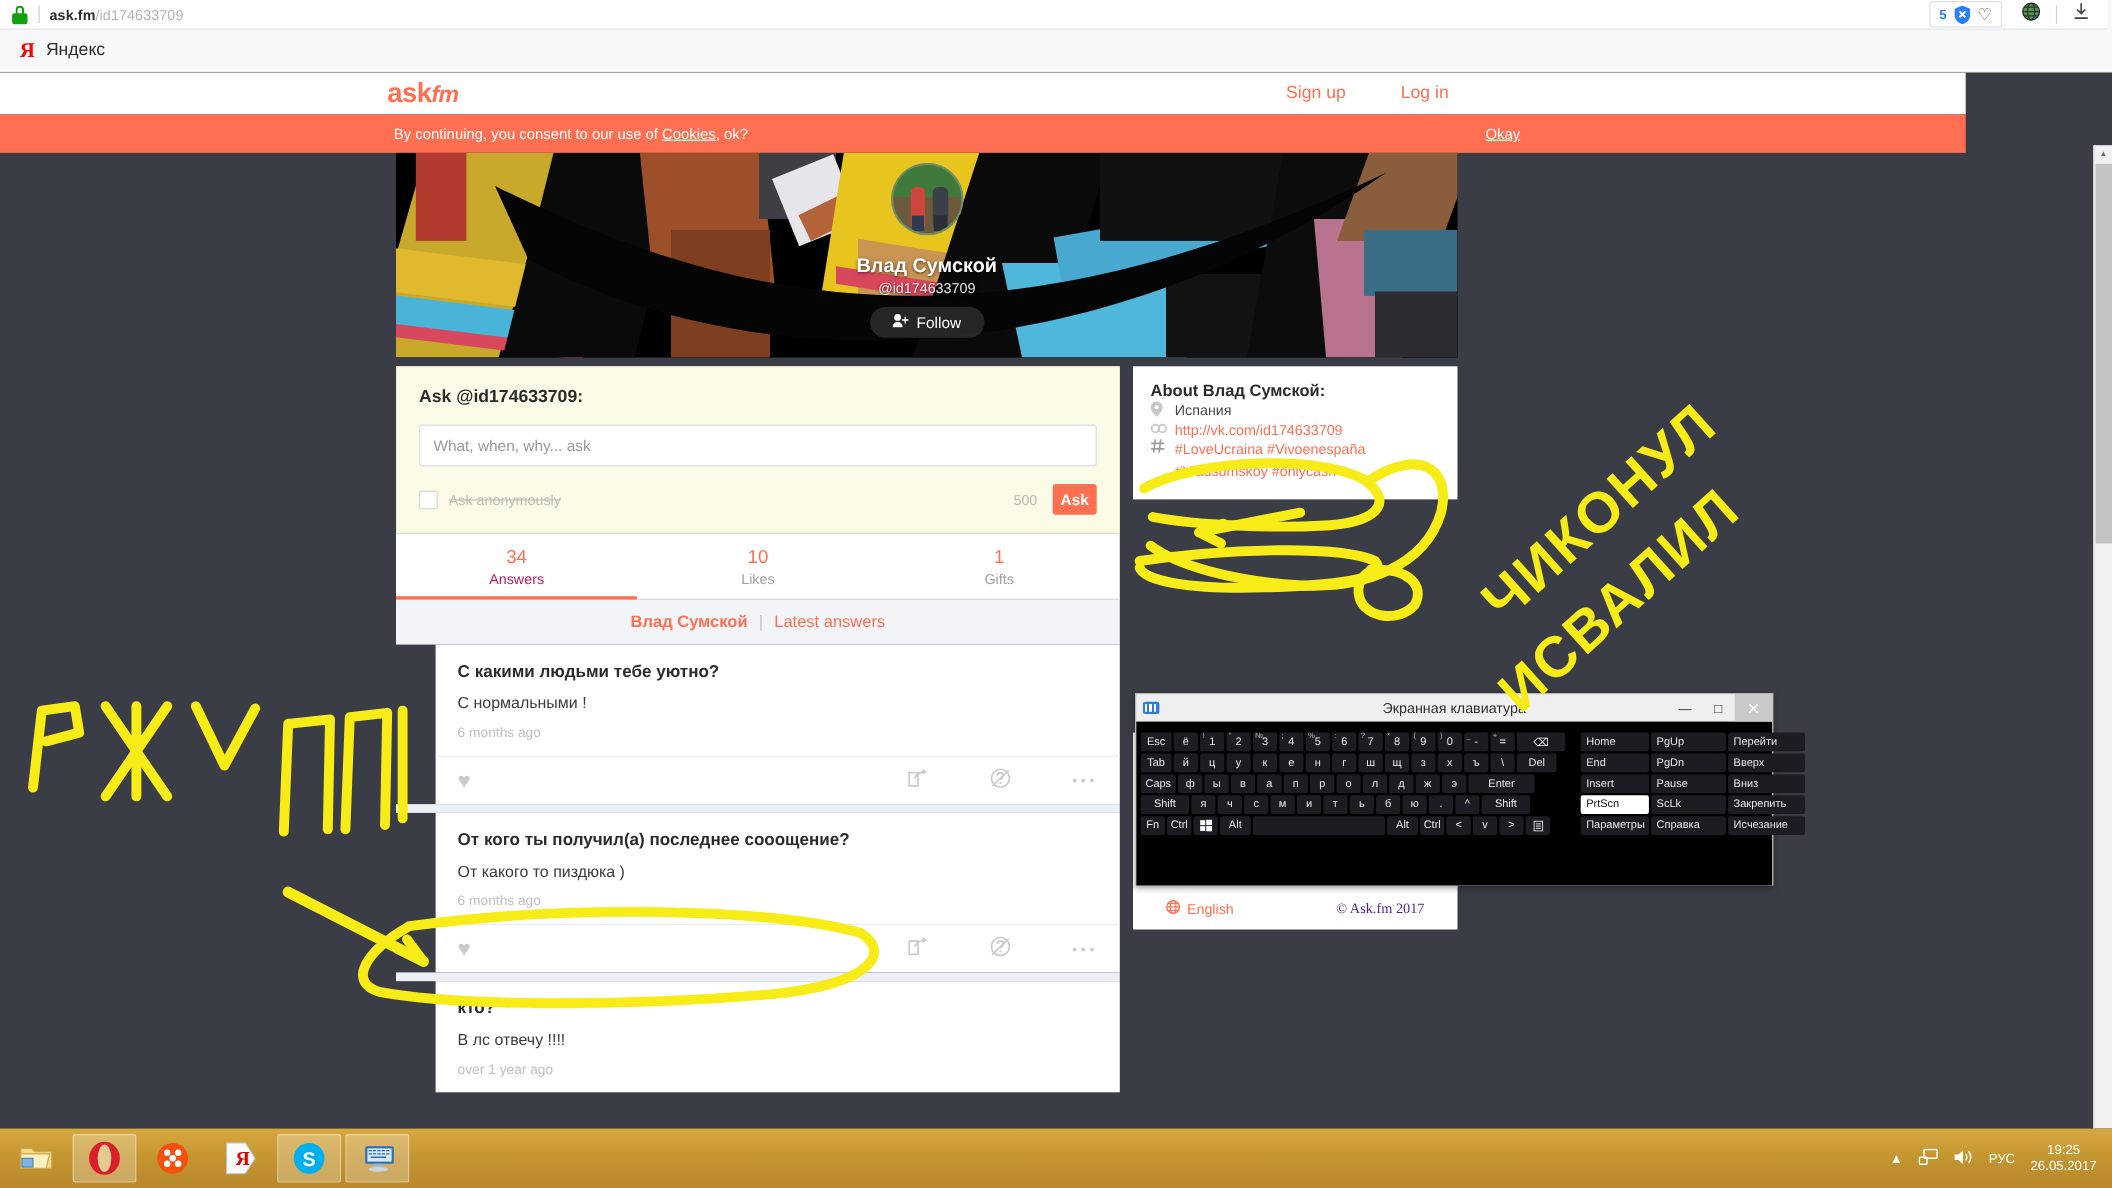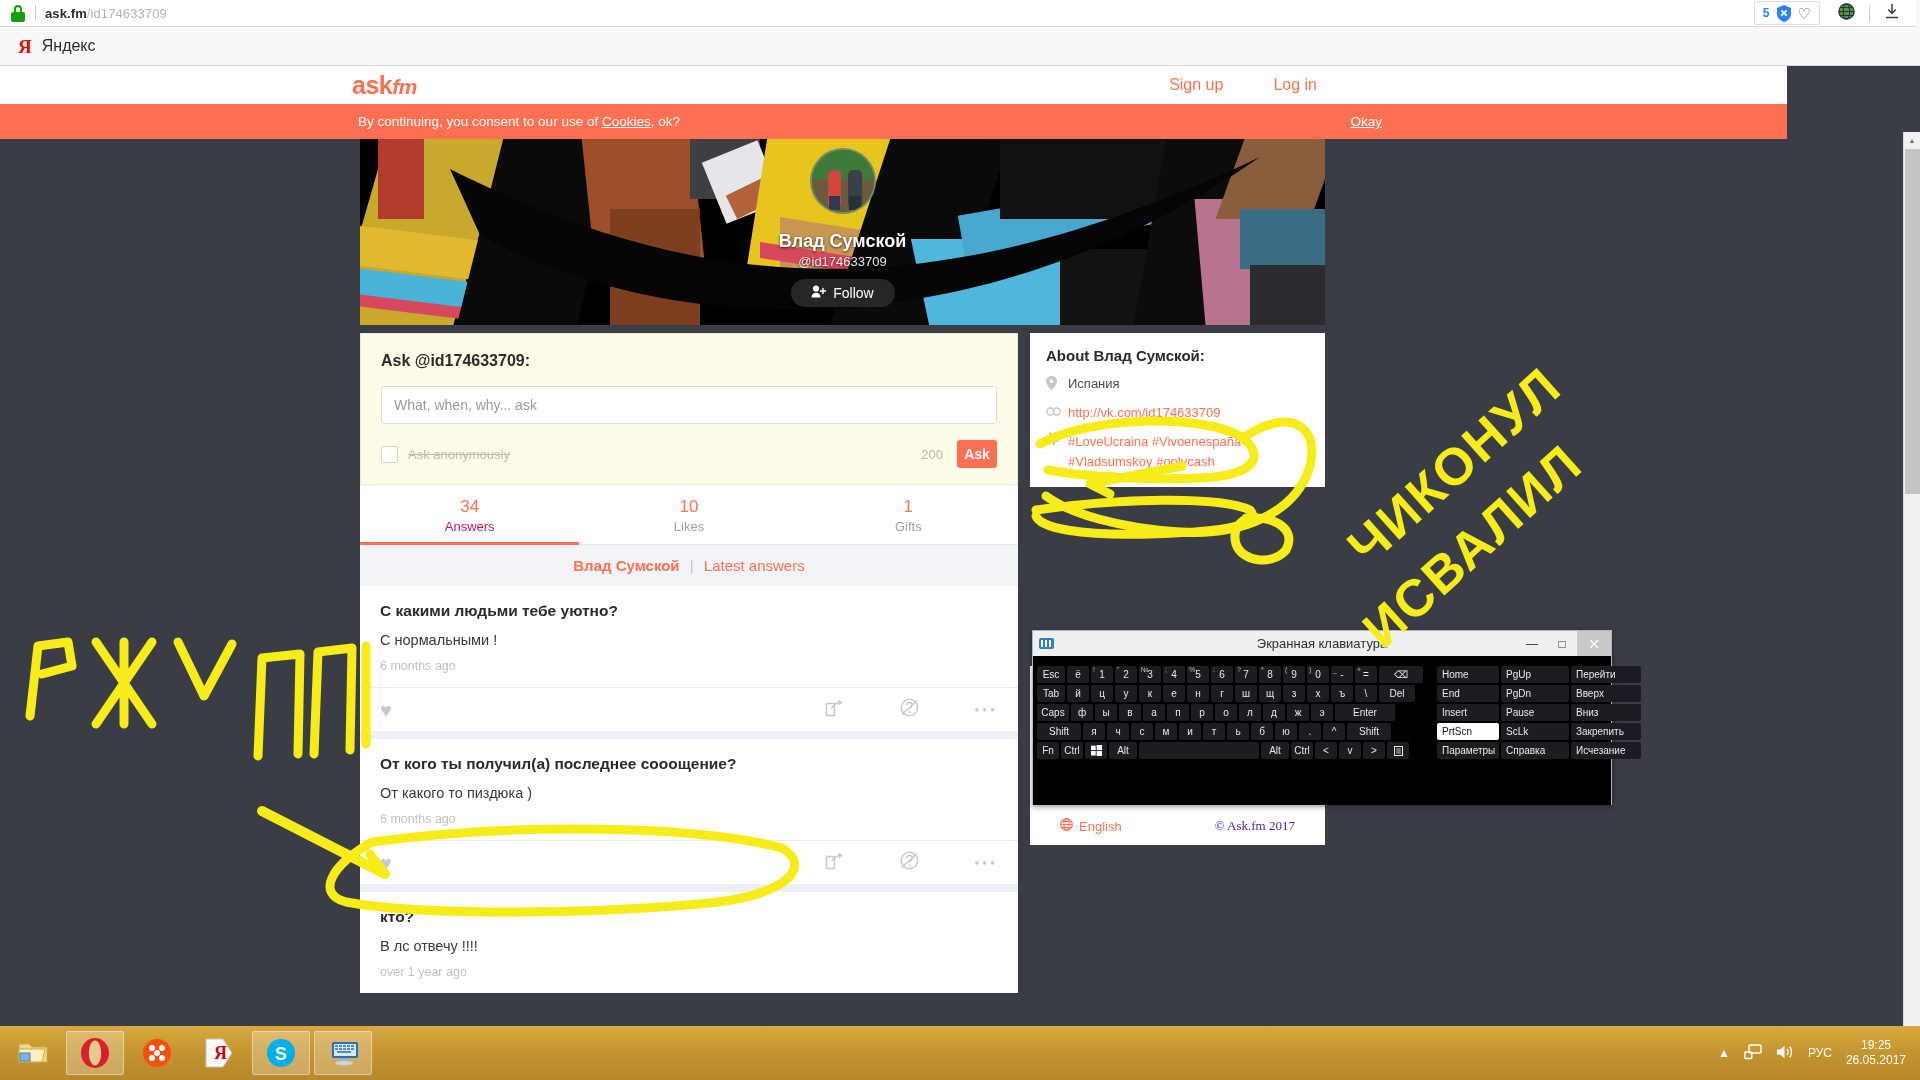--- a/index.html
+++ b/index.html
@@ -141,39 +141,39 @@
   .tab.active::after {
     content: ""; position: absolute; bottom: -1px; left: 0; width: 100%; height: 3px; background: #ff6f52;
   }
   .crumb {
     background: #f2f4f8; text-align: center; padding: 12px 0; font-size: 15px;
   }
   .crumb a { color: #ff6f52; text-decoration: none; }
   .crumb .b { font-weight: 700; }
   .crumb .sep { color: #c3c5ca; margin: 0 6px; }
 
-  .post { background: #fff; }
+  .post { background: #fff; margin-left: 36px; }
   .post-body { padding: 16px 20px 14px 20px; }
   .post-q { font-size: 15.5px; font-weight: 700; color: #2b2b2b; }
   .post-a { font-size: 14.5px; color: #3a3a3a; margin-top: 12px; }
   .post-t { font-size: 12.5px; color: #c0c0c0; margin-top: 11px; }
   .post-actions {
     border-top: 1px solid #ececec; height: 44px; display: flex; align-items: center;
     padding: 0 20px;
   }
   .act-heart { color: #c9c9c9; font-size: 20px; line-height: 1; }
   .act-right { margin-left: auto; display: flex; align-items: center; gap: 56px; }
   .act-dots { color: #c9c9c9; font-size: 8px; letter-spacing: 3px; }
   .post-gap { height: 8px; background: #eceff4; }
 
   
   .right-col { position: absolute; top: 267px; left: 1030px; width: 295px; }
   .about-card { background: #fff; padding: 14px 16px 16px 16px; }
   .about-title { font-size: 15px; font-weight: 700; color: #2b2b2b; }
-  .about-row { display: flex; margin-top: 12px; font-size: 13px; }
+  .about-row { display: flex; margin-top: 1px; font-size: 13px; }
   .about-ico { width: 22px; color: #c7c7c7; flex: none; }
   .about-val { color: #4a4a4a; }
   .about-link { color: #ff6f52; text-decoration: none; }
   .about-tags { color: #ff6f52; line-height: 1.5; }
 
   .footer-card {
     position: absolute; top: 600px; left: 1030px; width: 295px; background: #fff;
     padding: 18px 0 0 0; text-align: center;
   }
   .f-line { margin-bottom: 11px; font-size: 13px; }
@@ -373,21 +373,21 @@
   </div>
 
   <div class="left-col">
 
     <div class="ask-card">
       <div class="ask-title">Ask @id174633709:</div>
       <input class="ask-input" placeholder="What, when, why... ask" style="">
       <div class="ask-row">
         <span class="cbox"></span>
         <span class="anon-label">Ask anonymously</span>
-        <span class="char-count">200</span>
+        <span class="char-count">500</span>
         <button class="ask-btn">Ask</button>
       </div>
     </div>
 
     <div class="tabs">
       <div class="tab active">
         <div class="num">34</div>
         <div class="lbl">Answers</div>
       </div>
       <div class="tab">

